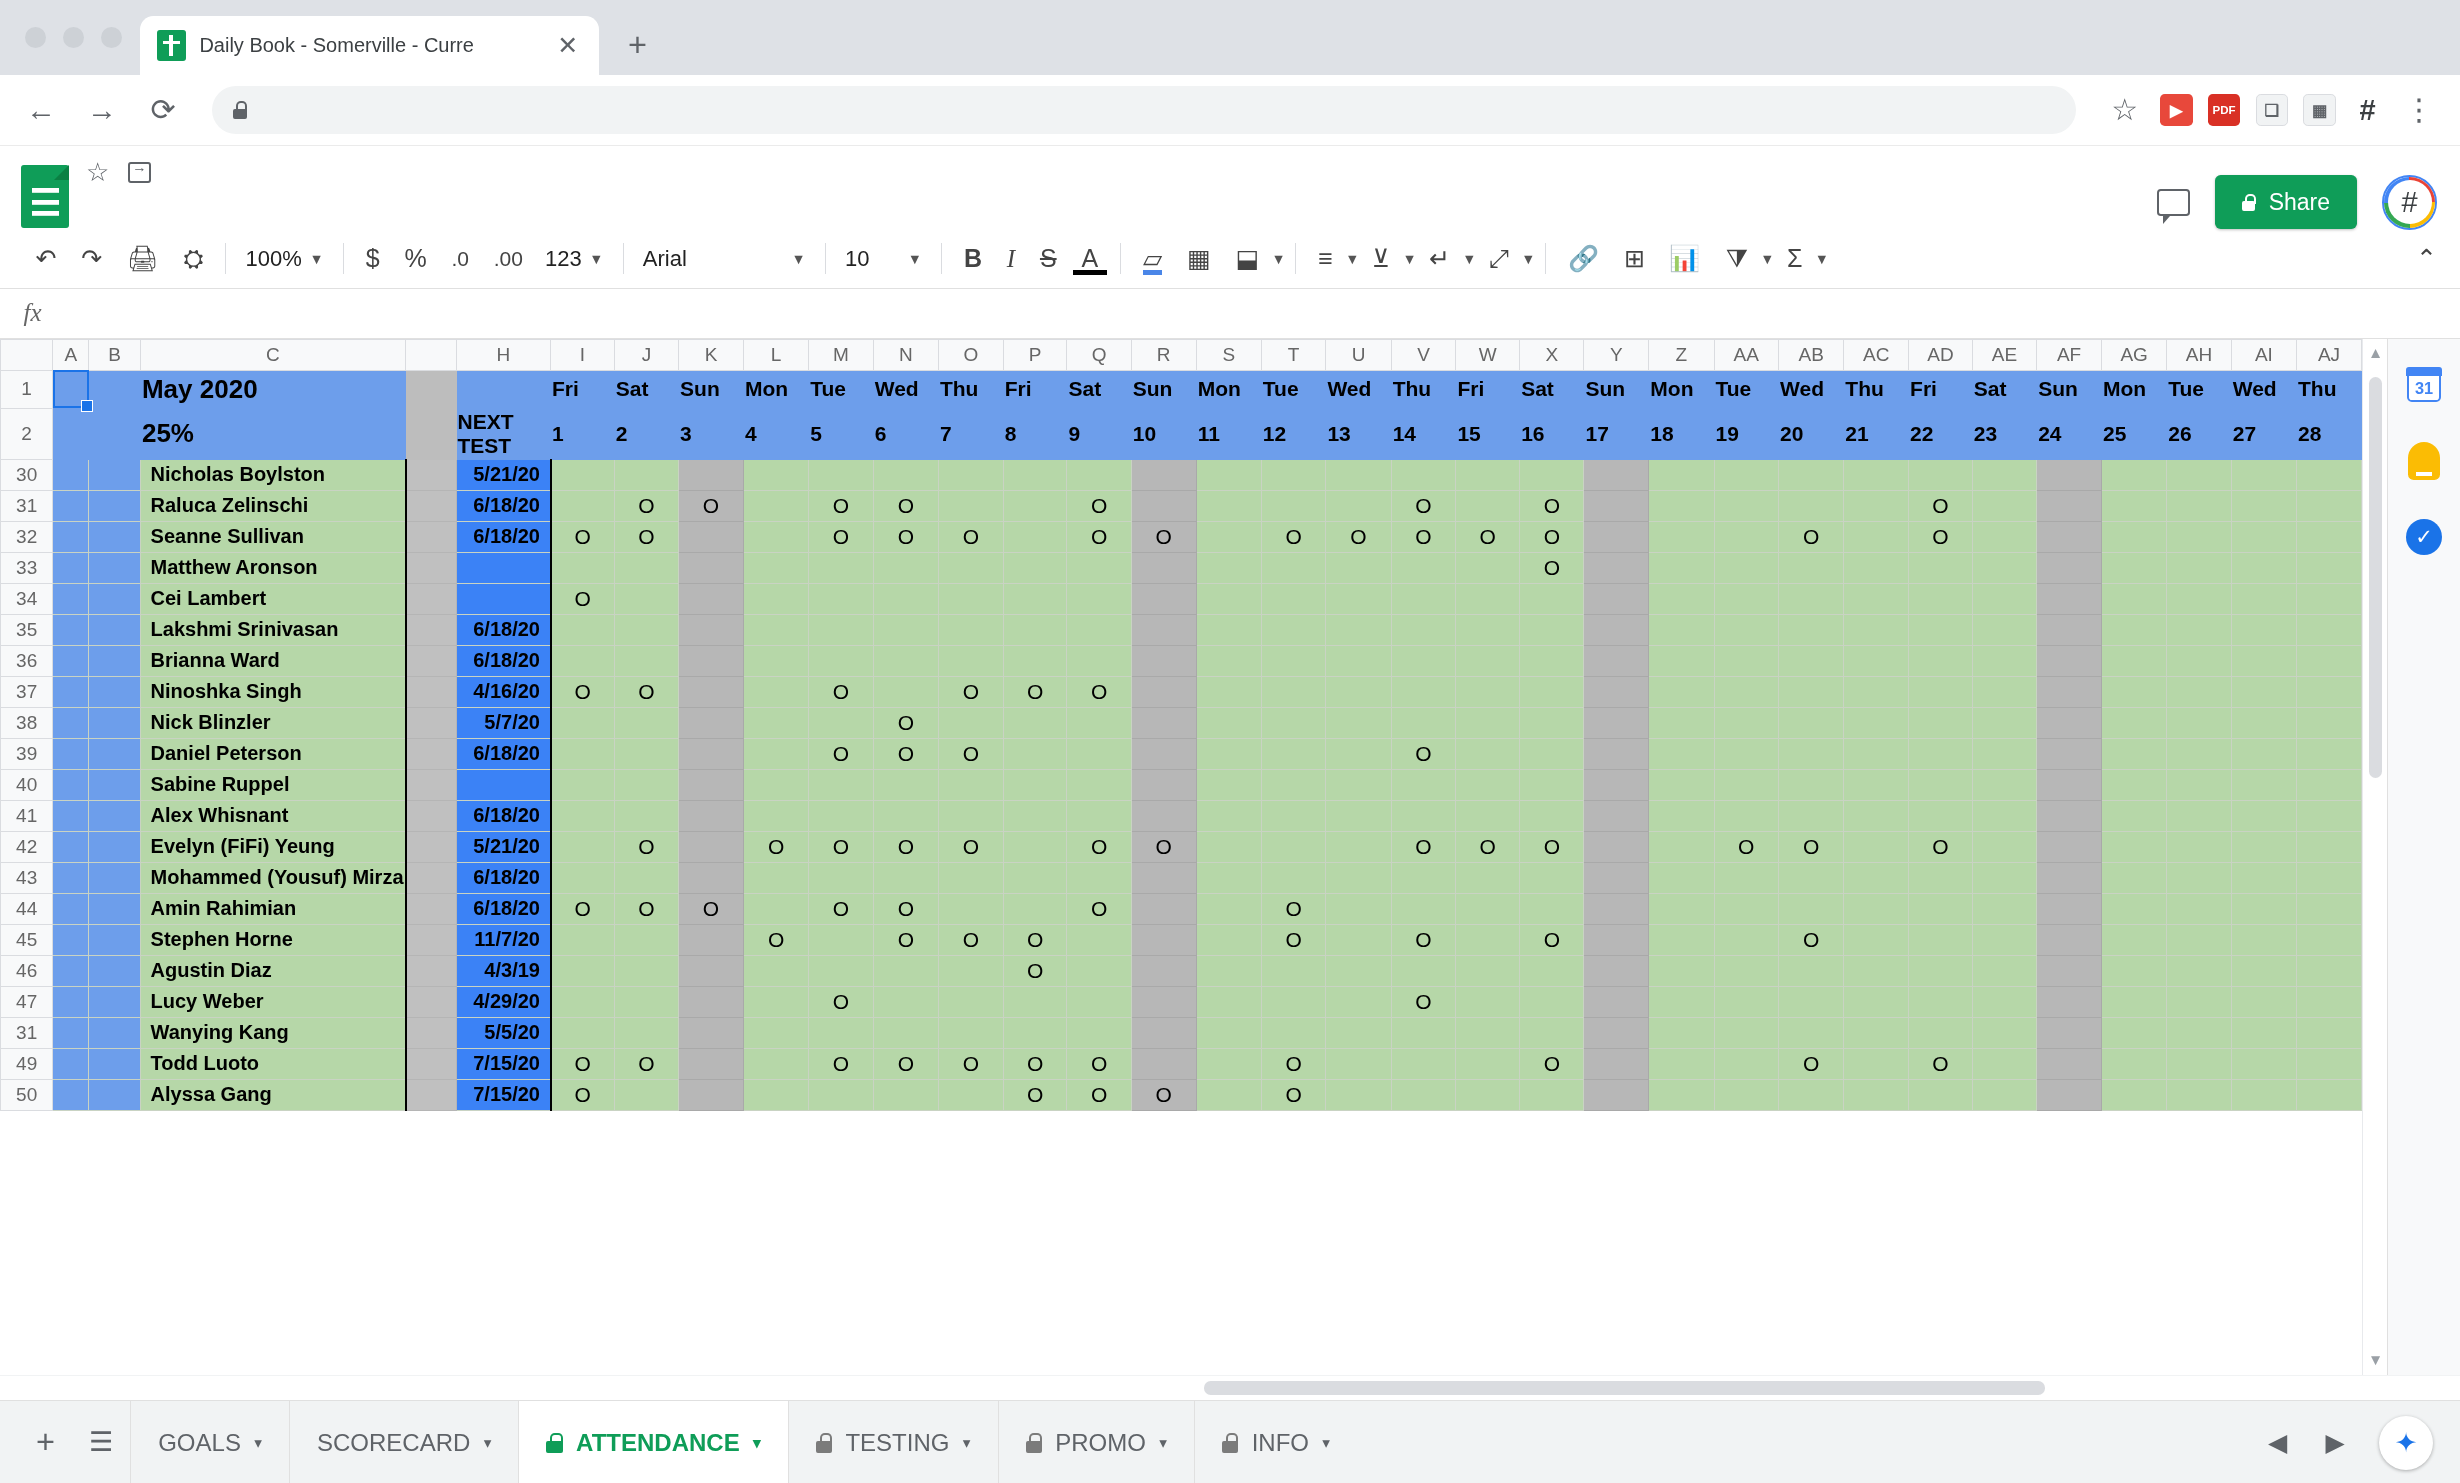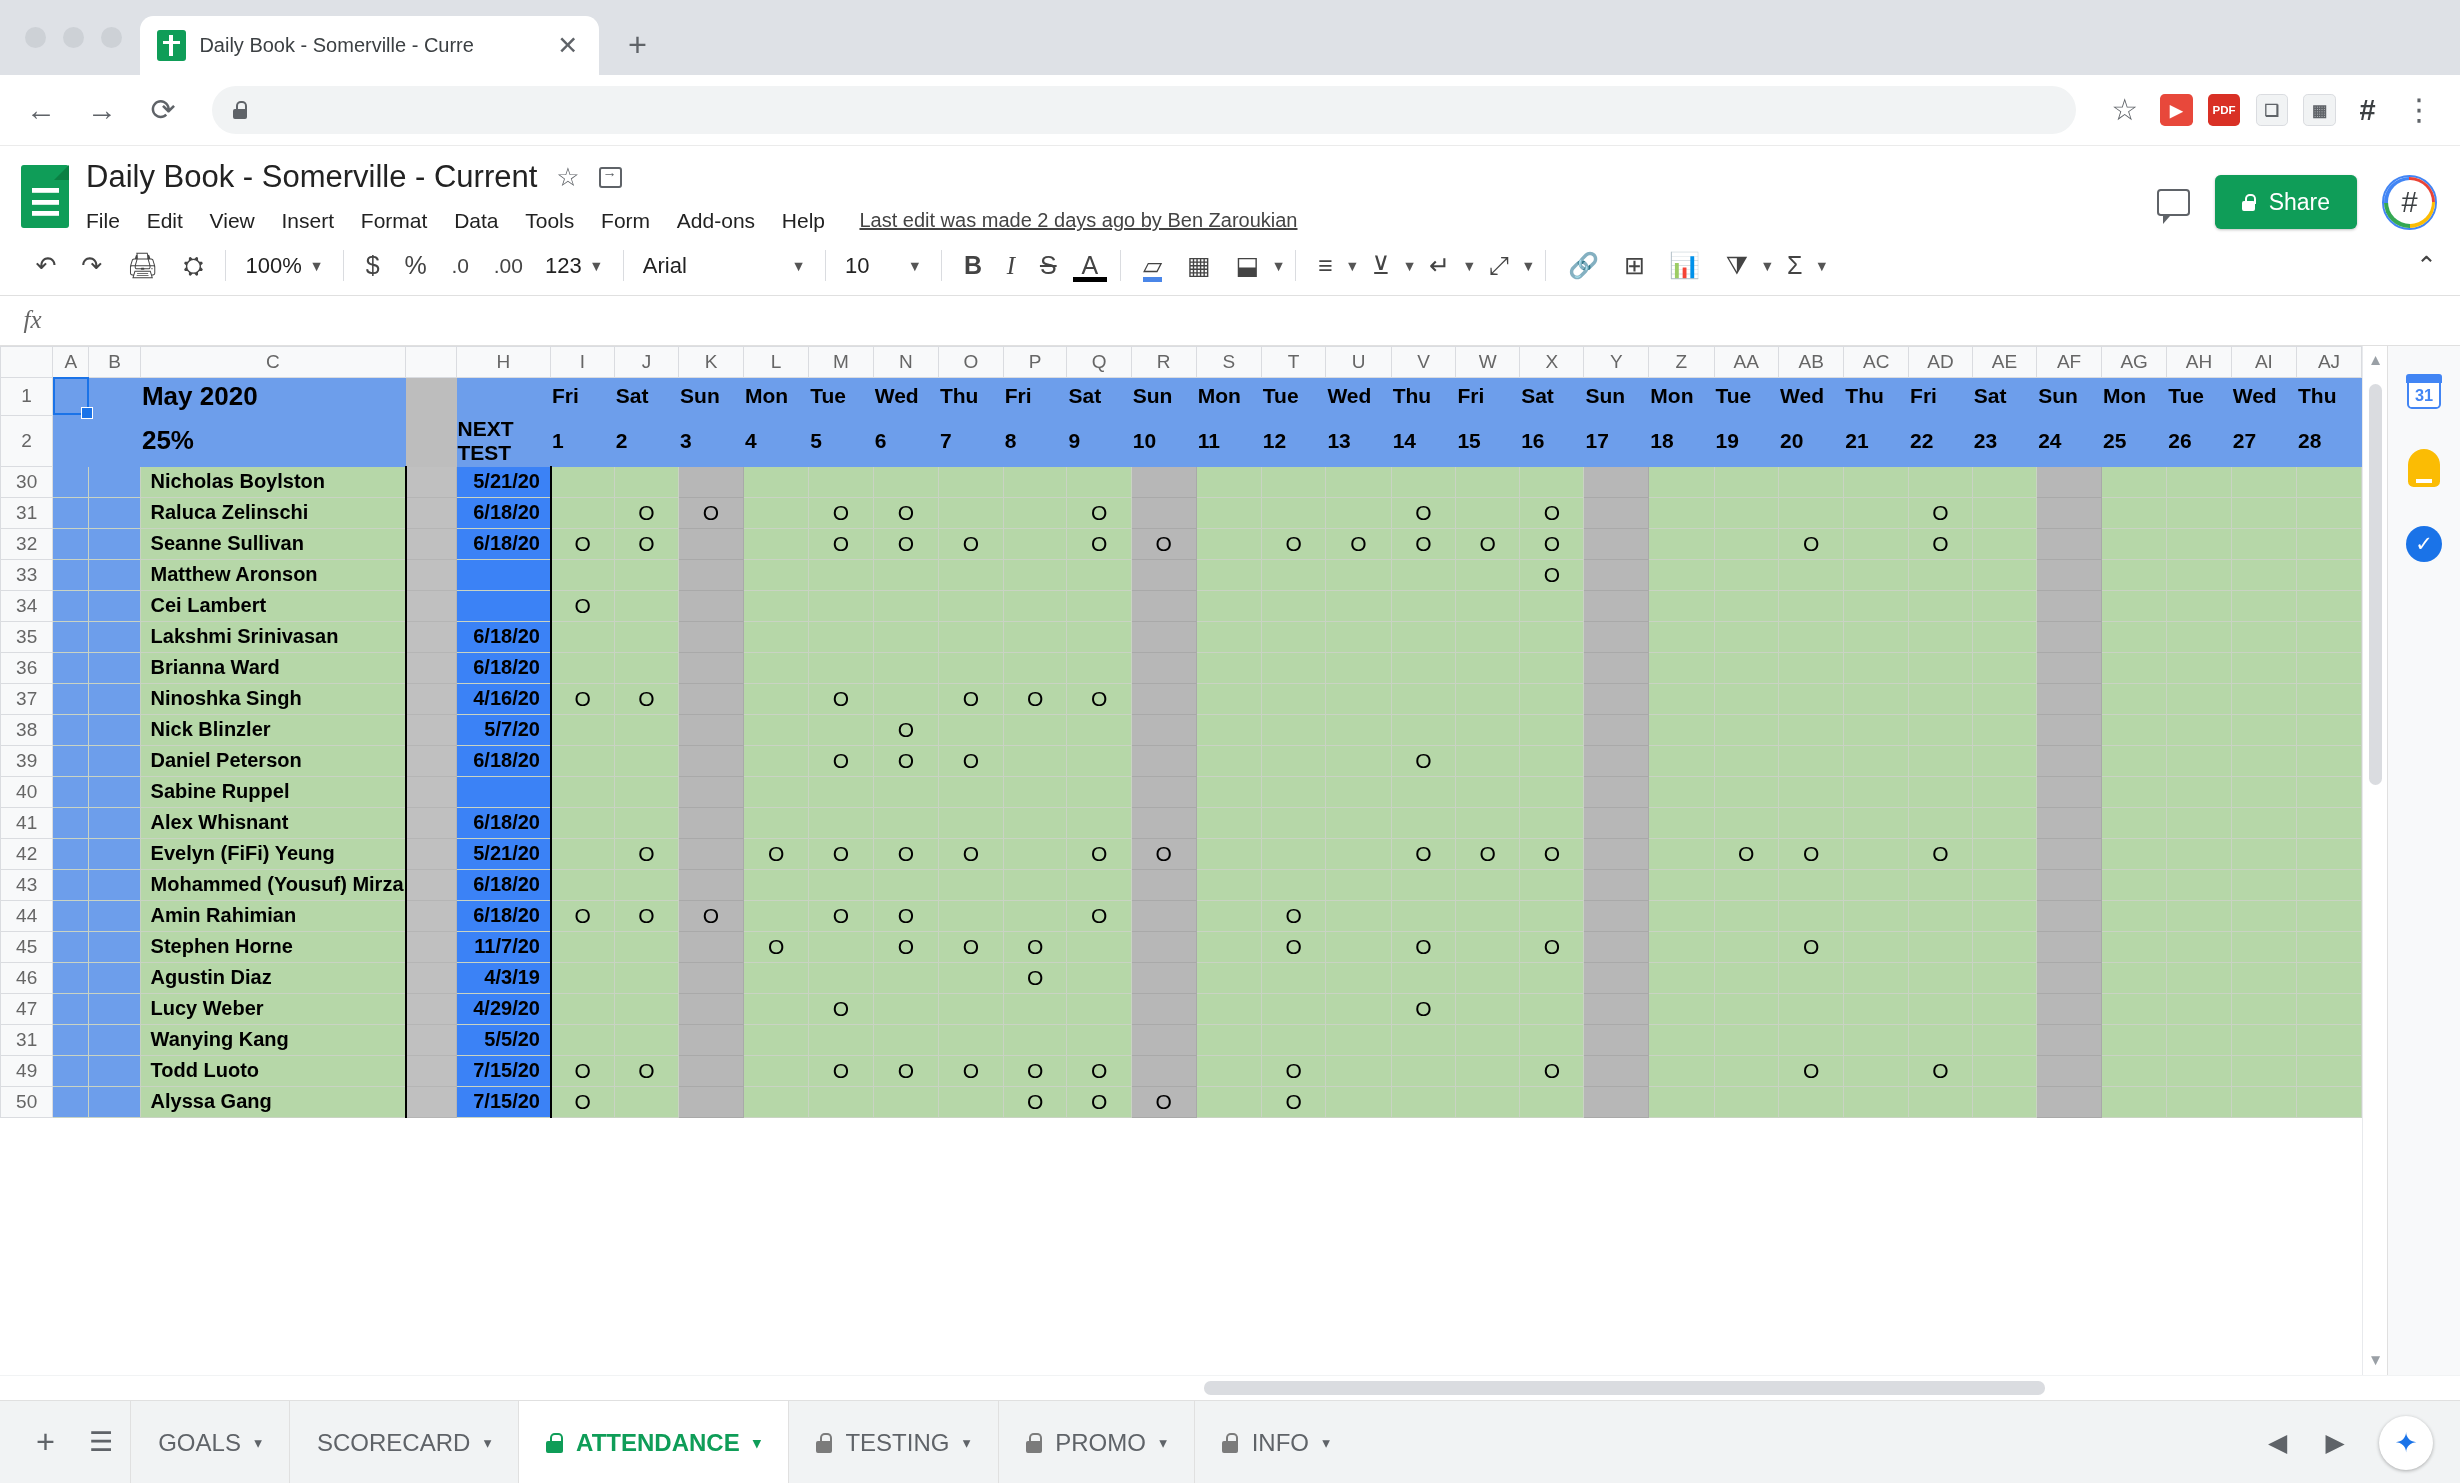--- a/index.html
+++ b/index.html
@@ -424,36 +424,22 @@
       <span class="navicon">⋮</span>
     </div>
   </div>
 
   <div class="sheets">
 
     <div class="docheader">
       <span class="doclogo"></span>
       <div class="doctitles">
         <div class="titlerow">
-          <span class="doctitle">Daily Book - Somerville - Current</span>
           <span class="star">☆</span>
           <span class="folder-ico"></span>
-        </div>
-        <div class="menurow">
-          <span class="menuitem">File</span>
-          <span class="menuitem">Edit</span>
-          <span class="menuitem">View</span>
-          <span class="menuitem">Insert</span>
-          <span class="menuitem">Format</span>
-          <span class="menuitem">Data</span>
-          <span class="menuitem">Tools</span>
-          <span class="menuitem">Form</span>
-          <span class="menuitem">Add-ons</span>
-          <span class="menuitem">Help</span>
-          <span class="lastedit">Last edit was made 2 days ago by Ben Zaroukian</span>
         </div>
       </div>
       <div class="headerright">
         <span class="comment-ico"></span>
         <div class="sharebtn">
           <span class="lock-white"></span>
           <span>Share</span>
         </div>
         <div class="avatar">
             <span>#</span>

